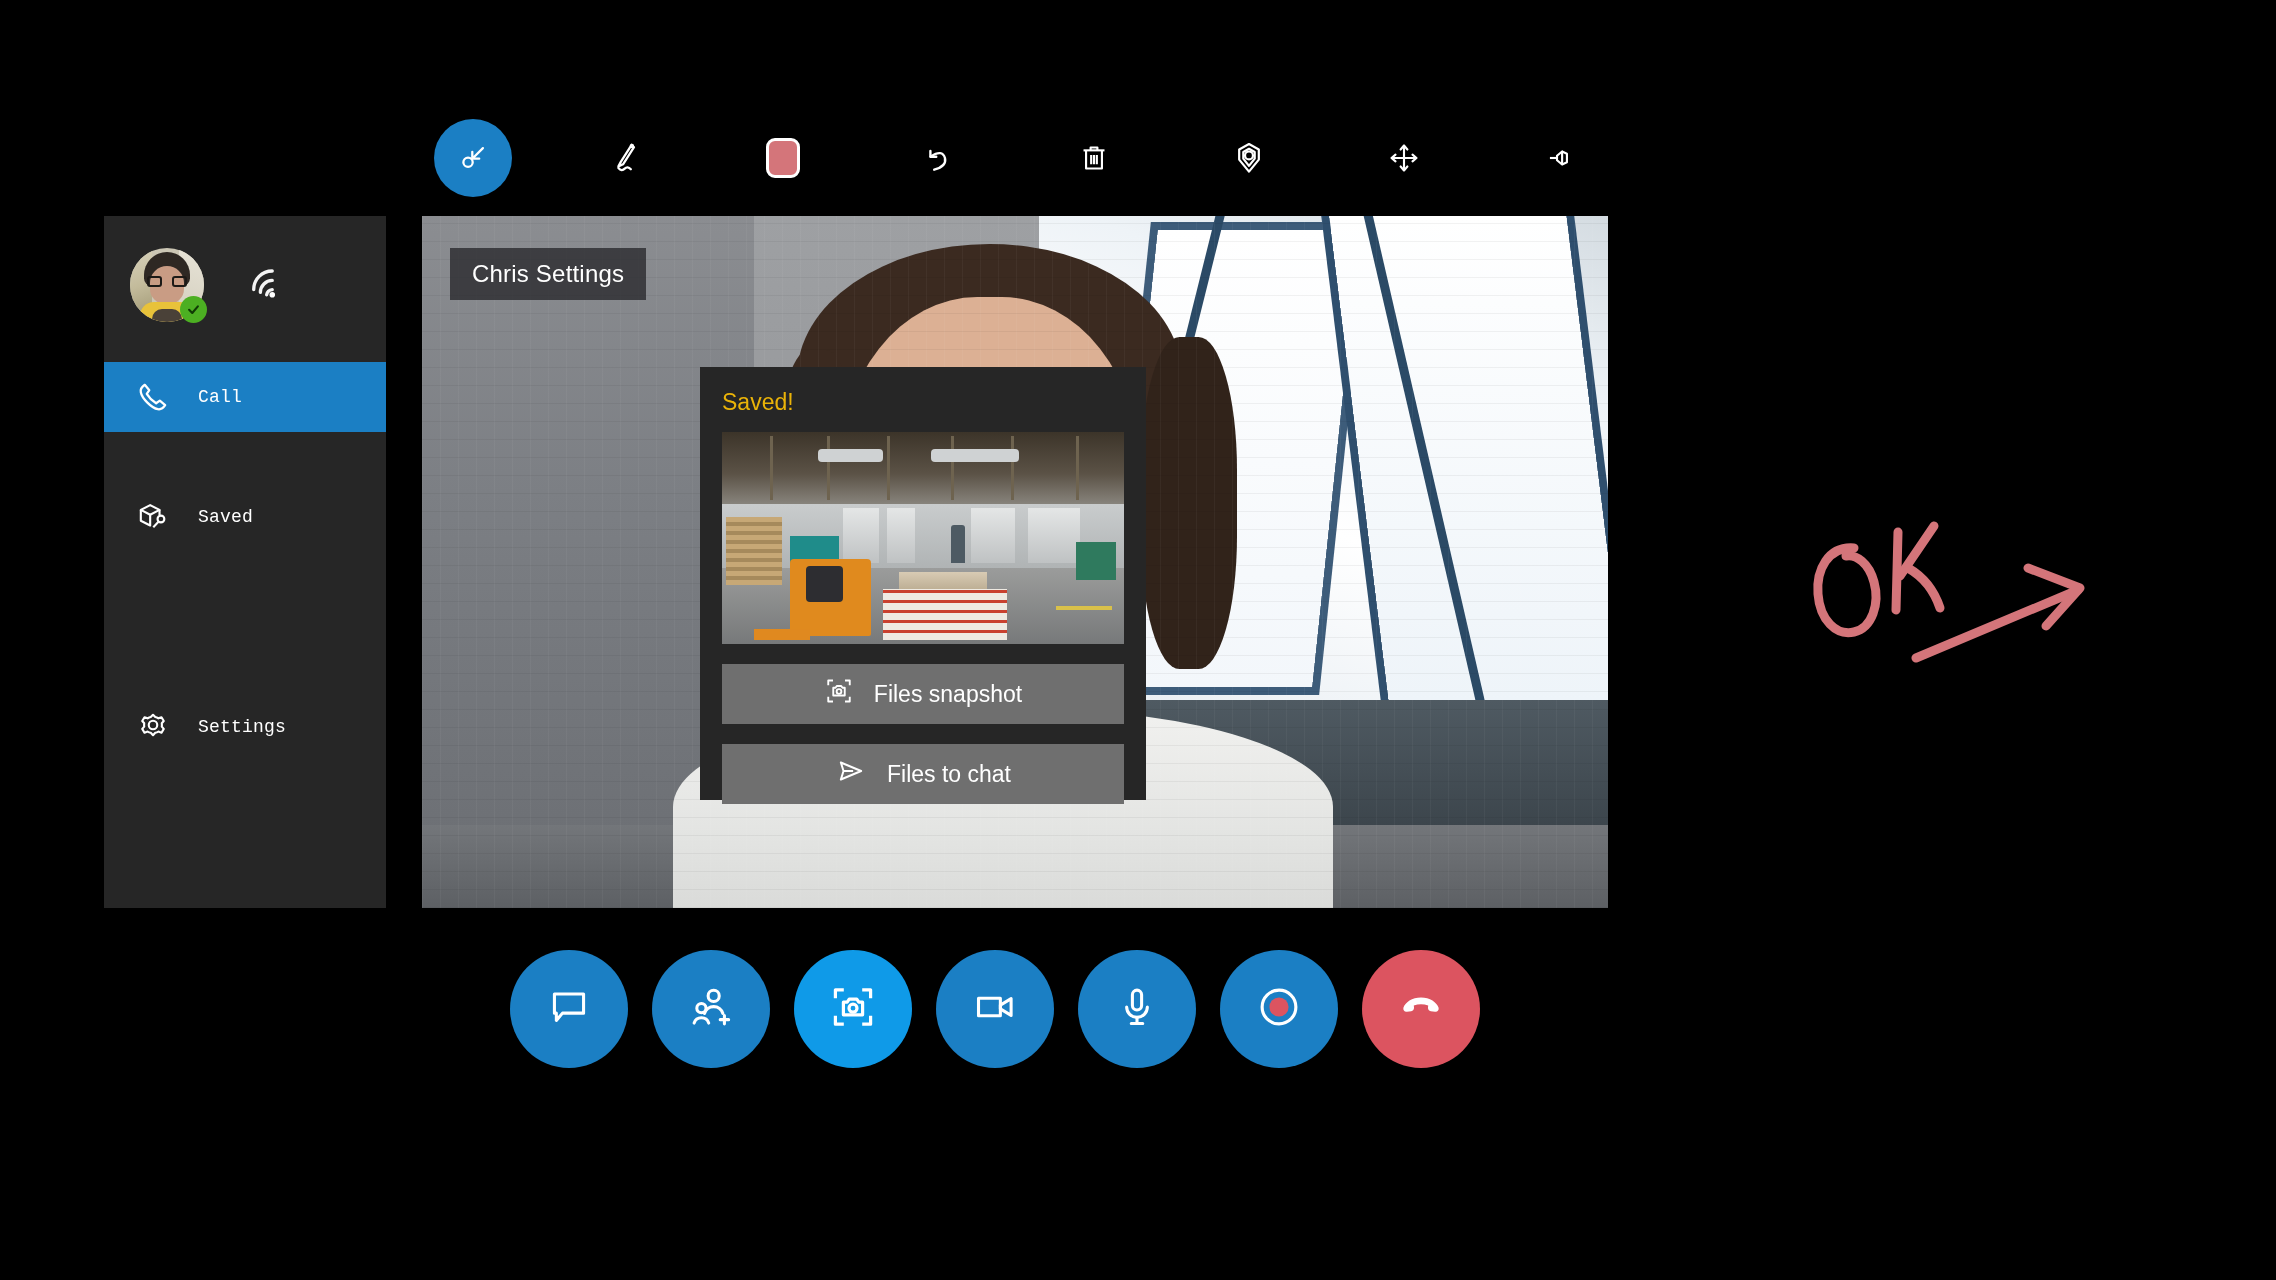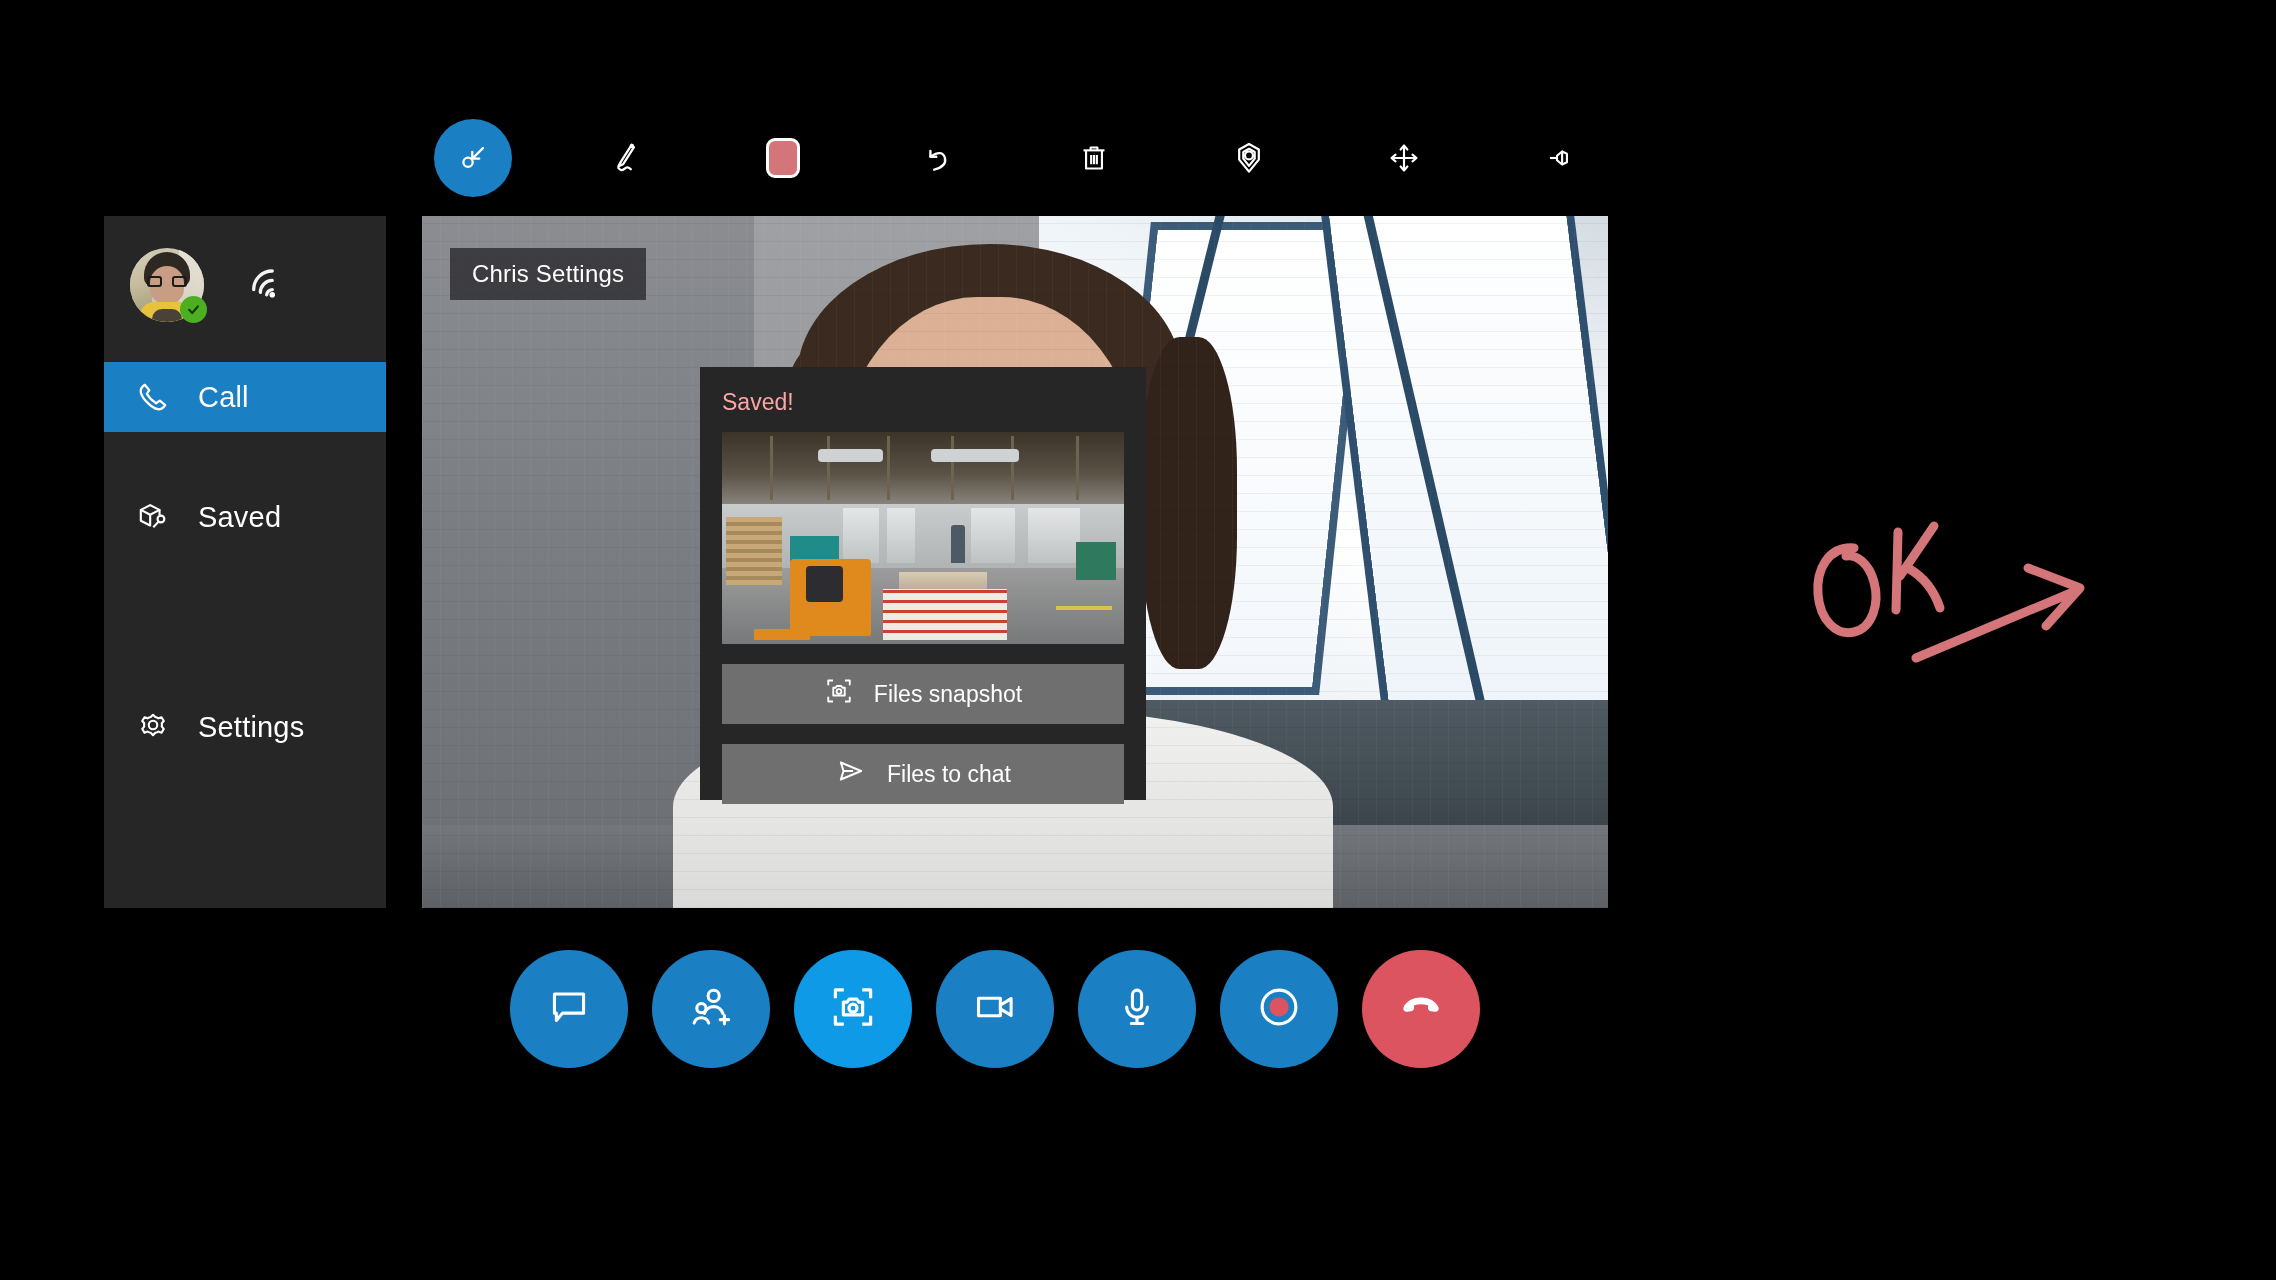--- a/index.html
+++ b/index.html
@@ -115,21 +115,21 @@
   .nav-item {
     display: flex;
     align-items: center;
     height: 70px;
     padding-left: 30px;
     gap: 26px;
     cursor: pointer;
   }
   .nav-item.active { background: #1b7fc4; }
   .nav-item .n-ico { width: 38px; height: 38px; display:flex; align-items:center; justify-content:center; }
-  .nav-item .n-label { color: #ffffff; font-size: 29px; letter-spacing: .2px; }
+  .nav-item .n-label { color: #ffffff; font-size: 18px; letter-spacing: .2px; font-family: Liberation Mono, monospace; }
   .nav-spacer-sm { height: 50px; }
   .nav-spacer-lg { height: 90px; }
 
   
   .stage {
     position: absolute;
     left: 318px;
     top: 0;
     width: 1186px;
     height: 692px;
@@ -211,21 +211,21 @@
   
   .snap-panel {
     position: absolute;
     left: 278px;
     top: 151px;
     width: 446px;
     height: 433px;
     background: #262626;
     padding: 20px 22px 22px 22px;
   }
-  .snap-title { color:#fca5a5; font-size: 23px; margin: 2px 0 16px 0; }
+  .snap-title { color:#eab308; font-size: 23px; margin: 2px 0 16px 0; }
   .snap-thumb {
     width: 402px; height: 212px;
     position: relative; overflow: hidden;
     background: #8d8d87;
   }
   .th-roof { position:absolute; left:0; top:0; width:100%; height:36%;
     background: linear-gradient(180deg,#3c3429 0%,#5b5246 55%,#8d8a83 100%); }
   .th-rafter { position:absolute; top:2%; width:3px; height:30%;
     background:#6e634f; }
   .th-duct { position:absolute; top:8%; height:6%;

